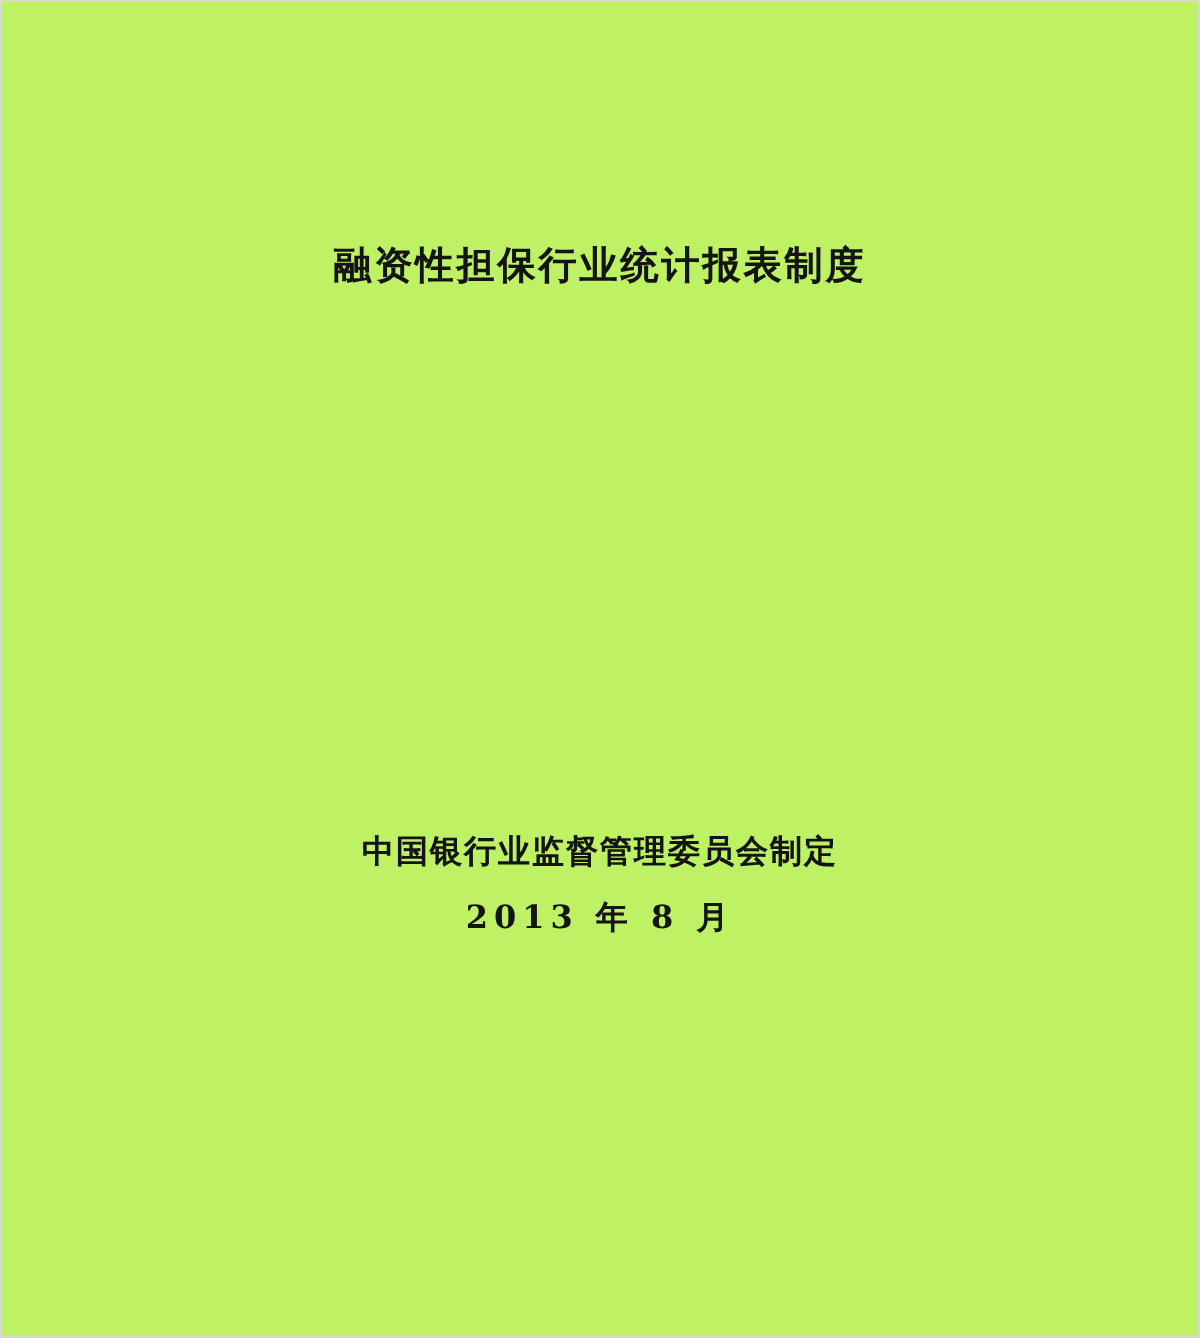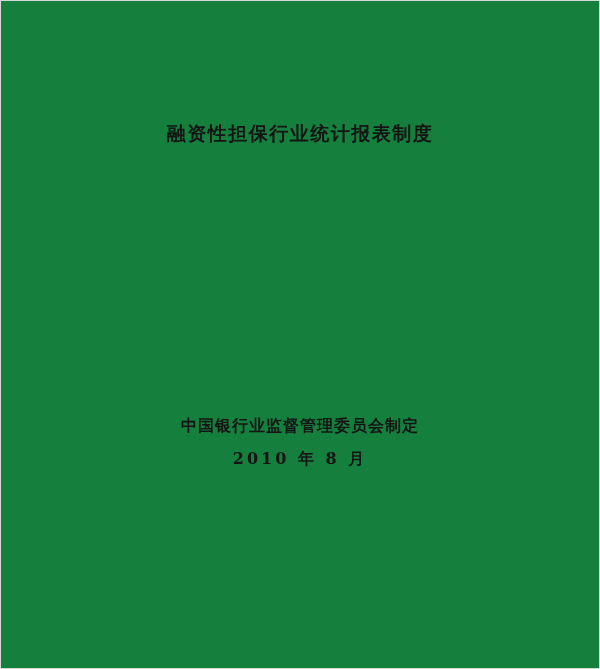--- a/index.html
+++ b/index.html
@@ -10,21 +10,21 @@
   body {
     width: 600px;
     height: 669px;
     overflow: hidden;
     font-family: "DejaVu Sans", "Liberation Sans", sans-serif;
   }
   .page {
     position: relative;
     width: 600px;
     height: 669px;
-    background: #15803d;
+    background: #bef264;
     box-sizing: border-box;
     border: 1px solid #d8d8d8;
     overflow: hidden;
   }
   .doc-title {
     position: absolute;
     top: 118px;
     left: 0;
     width: 100%;
     text-align: center;
@@ -40,37 +40,37 @@
     top: 410px;
     left: 0;
     width: 100%;
     text-align: center;
   }
   .imprint-line {
     font-size: 16px;
     line-height: 32px;
     letter-spacing: 1px;
     color: #141414;
-    font-family: Liberation Mono, monospace;
+    font-family: Liberation Serif, serif;
     font-weight: 600;
   }
   .imprint-date {
     font-size: 16px;
     line-height: 32px;
     letter-spacing: 3px;
     color: #141414;
     font-family: "DejaVu Serif", "Liberation Serif", serif;
     font-weight: 600;
   }
 </style>
 </head>
 <body>
 
 <div class="page">
 
   <div class="doc-title">融资性担保行业统计报表制度</div>
 
   <div class="imprint">
     <div class="imprint-line">中国银行业监督管理委员会制定</div>
-    <div class="imprint-date">2010 年 8 月</div>
+    <div class="imprint-date">2013 年 8 月</div>
   </div>
 
 </div>
 
 </body></html>

